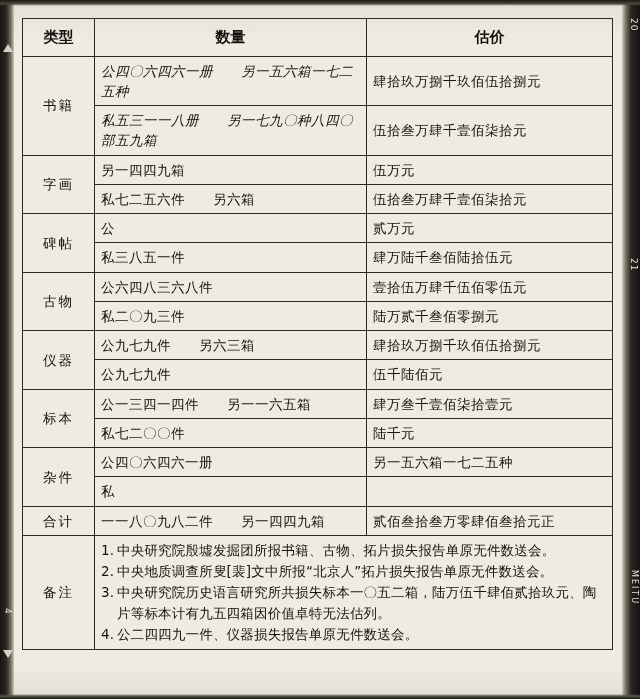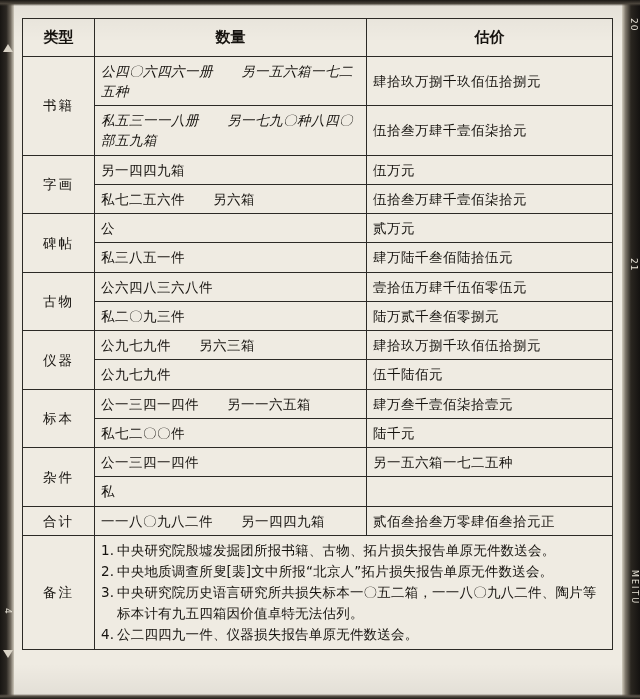--- a/index.html
+++ b/index.html
@@ -238,21 +238,21 @@
         <td class="qty-cell">公一三四一四件　　另一一六五箱</td>
         <td class="val-cell">肆万叁千壹佰柒拾壹元</td>
       </tr>
       <tr>
         <td class="qty-cell">私七二〇〇件</td>
         <td class="val-cell">陆千元</td>
       </tr>
 
       <tr>
         <td class="type-cell" rowspan="2">杂件</td>
-        <td class="qty-cell">公一三四一四件</td>
+        <td class="qty-cell">公四〇六四六一册</td>
         <td class="val-cell">另一五六箱一七二五种</td>
       </tr>
       <tr>
         <td class="qty-cell">私</td>
         <td class="val-cell"></td>
       </tr>
 
       <tr>
         <td class="type-cell">合计</td>
         <td class="qty-cell">一一八〇九八二件　　另一四四九箱</td>
@@ -265,21 +265,21 @@
           <span class="note-item">
             <span class="note-num">1.</span>
             <span>中央研究院殷墟发掘团所报书籍、古物、拓片损失报告单原无件数送会。</span>
           </span>
           <span class="note-item">
             <span class="note-num">2.</span>
             <span>中央地质调查所叟[裴]文中所报“北京人”拓片损失报告单原无件数送会。</span>
           </span>
           <span class="note-item">
             <span class="note-num">3.</span>
-            <span>中央研究院历史语言研究所共损失标本一〇五二箱，一一八〇九八二件、陶片等标本计有九五四箱因价值卓特无法估列。</span>
+            <span>中央研究院历史语言研究所共损失标本一〇五二箱，陆万伍千肆佰贰拾玖元、陶片等标本计有九五四箱因价值卓特无法估列。</span>
           </span>
           <span class="note-item">
             <span class="note-num">4.</span>
             <span>公二四四九一件、仪器损失报告单原无件数送会。</span>
           </span>
         </td>
       </tr>
     </tbody>
   </table>
 </div>

